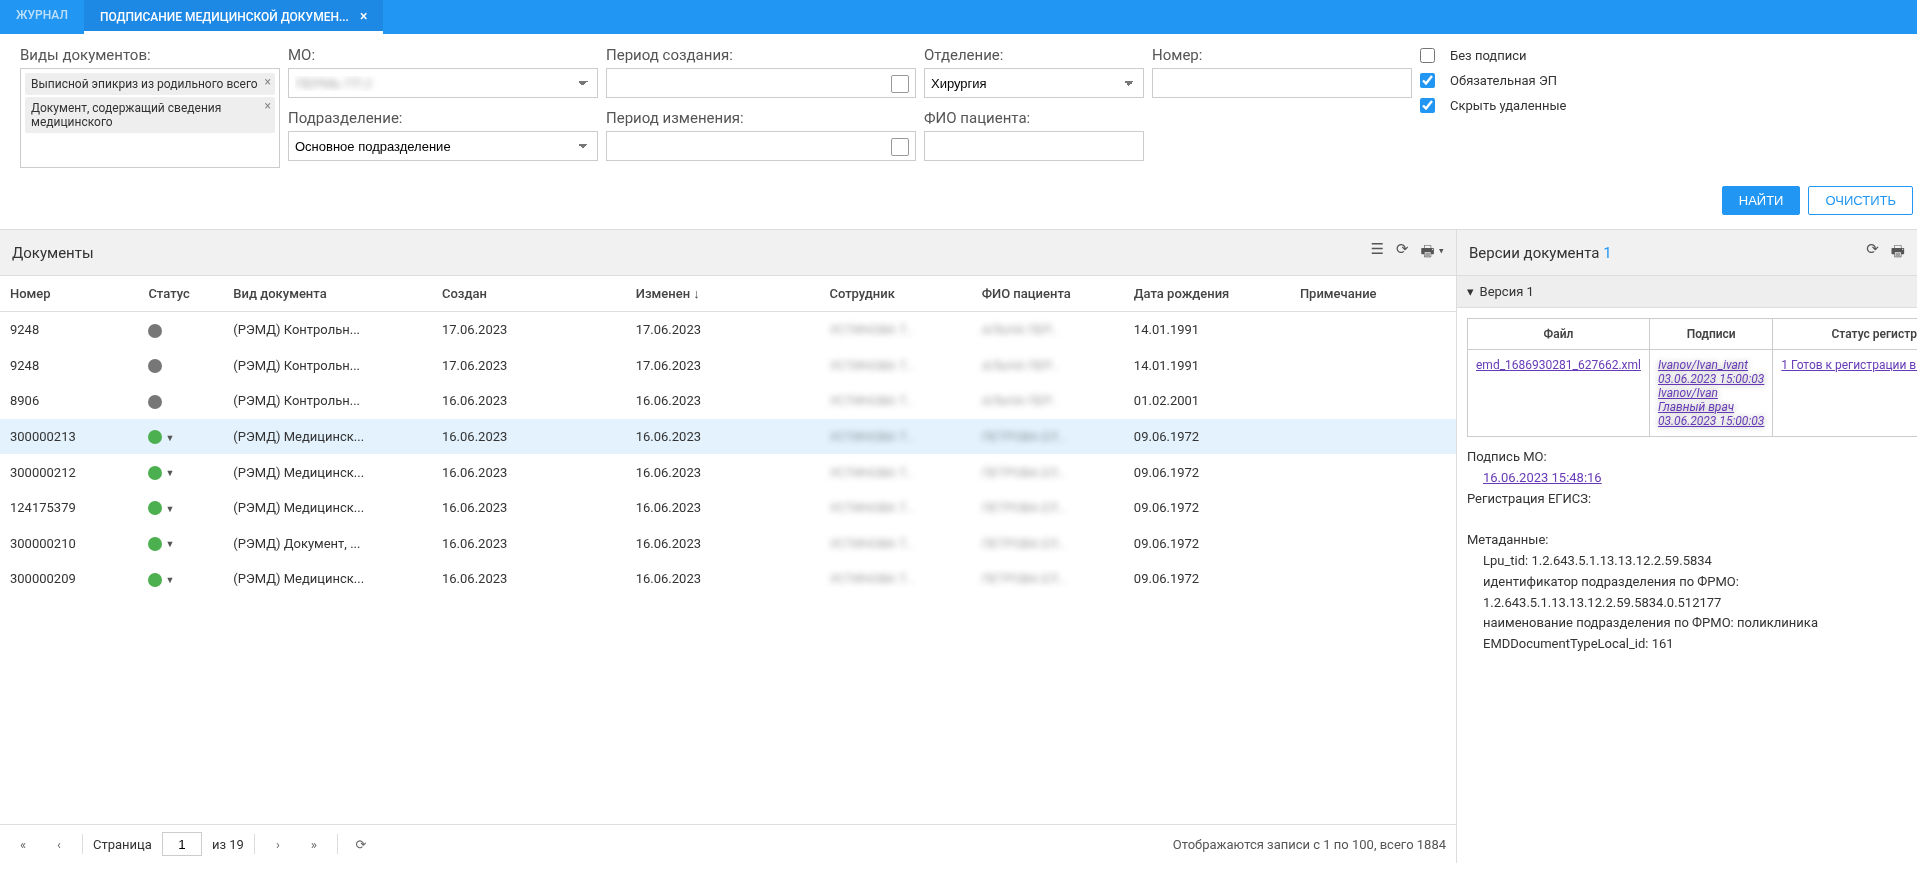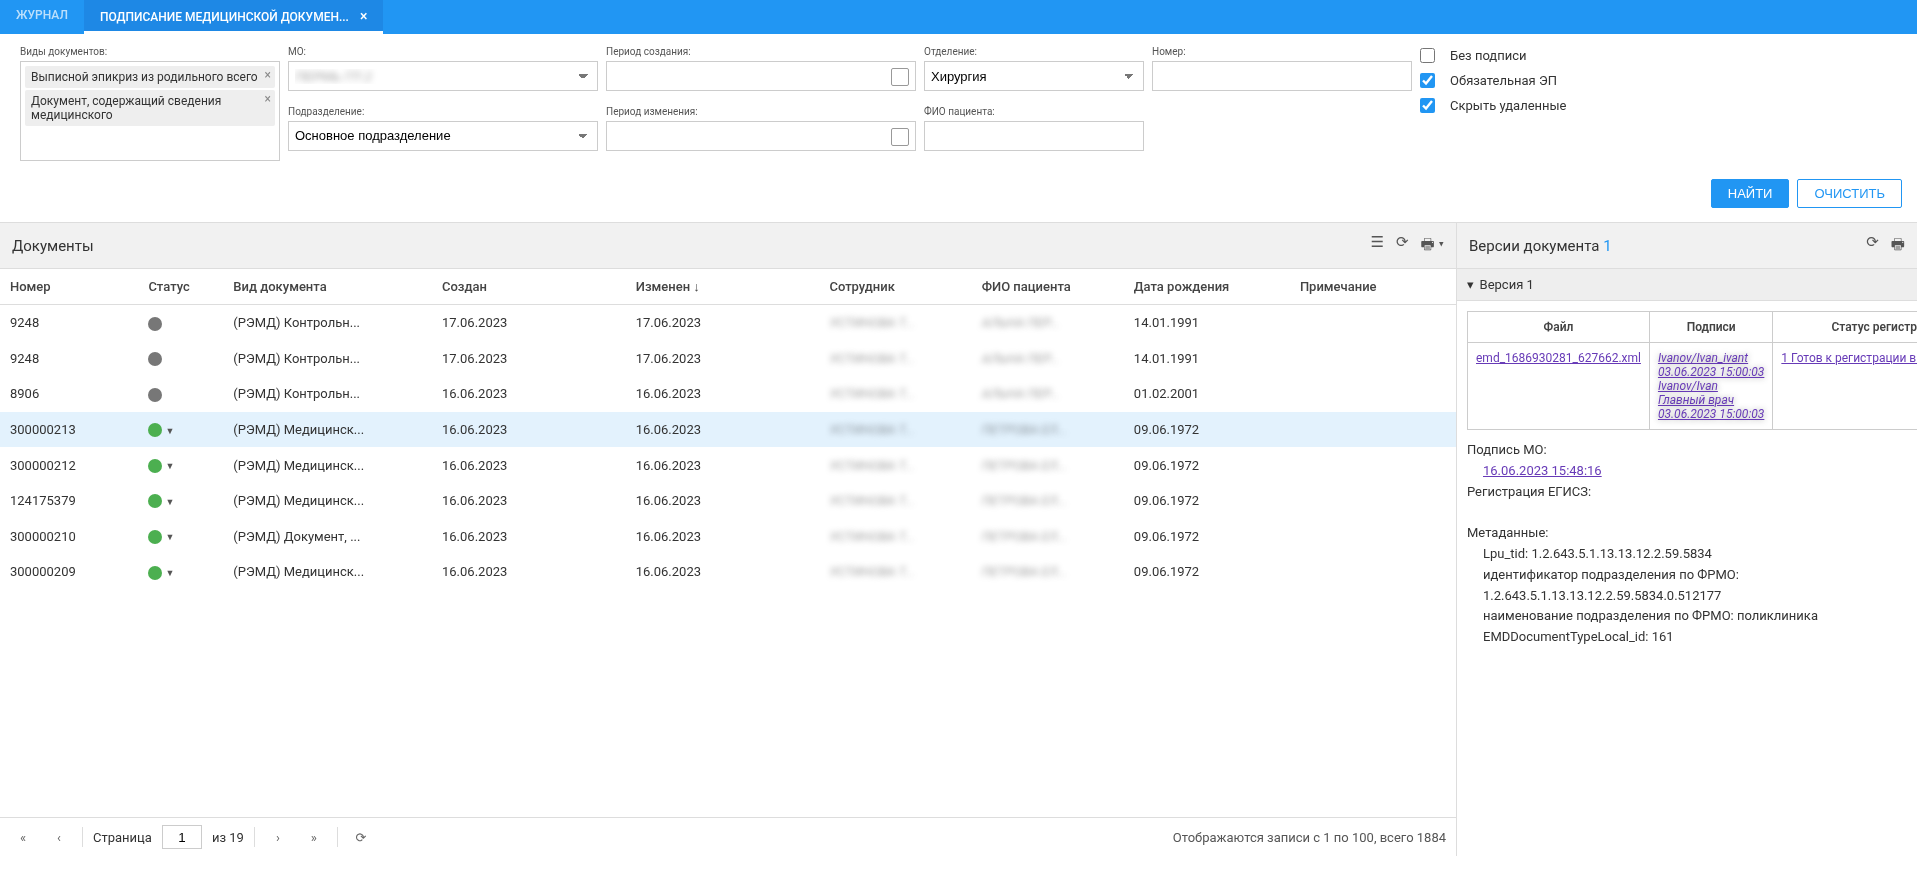--- a/index.html
+++ b/index.html
@@ -4,32 +4,32 @@
 <style>
 * { box-sizing: border-box; margin: 0; padding: 0; }
 body { font-family: -apple-system, BlinkMacSystemFont, "Segoe UI", Roboto, Arial, sans-serif; font-size: 13px; color: #333; background: #fff; overflow: hidden; }
 .tabbar { background: #2196f3; display: flex; height: 34px; }
 .tab { padding: 8px 16px; color: rgba(255,255,255,0.7); font-size: 12px; font-weight: 500; cursor: pointer; position: relative; }
 .tab.active { color: #fff; background: #1e88e5; }
 .tab.active::after { content:''; position:absolute; left:0; right:0; bottom:0; height:3px; background:#fff; }
 .tab .close { margin-left: 8px; cursor: pointer; font-size: 14px; }
 .filters { padding: 12px 20px 8px 20px; display: grid; grid-template-columns: 260px 310px 310px 220px 260px 200px; gap: 4px 8px; }
 .filter-col { display: flex; flex-direction: column; gap: 2px; }
-.filter-label { font-size: 10px; color: #555; margin-bottom: 2px; }
+.filter-label { font-size: 15px; color: #555; margin-bottom: 2px; }
 .filter-input, .filter-select, .filter-date { border: 1px solid #ccc; height: 30px; padding: 4px 6px; font-size: 13px; background: #fff; }
 .filter-select { appearance:none; background-image: linear-gradient(45deg,transparent 50%,#777 50%),linear-gradient(135deg,#777 50%,transparent 50%); background-position: calc(100% - 14px) 12px, calc(100% - 9px) 12px; background-size: 5px 5px; background-repeat: no-repeat; padding-right: 24px;}
 .filter-date { position: relative; }
 .filter-date::after { content:''; position:absolute; right:6px; top:6px; width:16px; height:16px; border:1px solid #999; border-radius:2px; }
 .chips-box { border:1px solid #ccc; height: 100px; overflow-y: auto; padding: 2px; }
 .chip { background: #eee; border-radius: 2px; padding: 4px 6px; margin: 2px; font-size: 12px; position: relative; display: block; }
 .chip .x { position:absolute; right:4px; top:2px; color:#888; cursor:pointer; }
 .checks { display:flex; flex-direction: column; gap: 10px; padding-top: 2px; }
 .chk { display:flex; align-items:flex-start; gap:15px; font-size:13px; }
 .chk input { width:15px; height:15px; accent-color:#2196f3; }
-.actionbar { display:flex; justify-content:flex-end; padding: 10px 15px 14px 20px; gap: 8px; border-bottom:1px solid #ddd; }
+.actionbar { display:flex; justify-content:flex-end; padding: 10px 4px 14px 20px; gap: 8px; border-bottom:1px solid #ddd; }
 .btn { padding: 6px 16px; border:1px solid #2196f3; background:#fff; color:#2196f3; font-size:13px; cursor:pointer; border-radius:2px; }
 .btn.primary { background:#2196f3; color:#fff; }
 .split { display:flex; height: calc(100vh - 260px); }
 .left { flex: 1 1 auto; display:flex; flex-direction:column; border-right:1px solid #ddd; min-width:0; }
 .right { width: 460px; display:flex; flex-direction:column; }
 .panel-hd { background:#f1f1f1; padding: 10px 12px; font-size:15px; display:flex; align-items:center; justify-content:space-between; border-bottom:1px solid #ddd; }
 .panel-hd .tools { display:flex; gap:12px; color:#555; }
 .panel-hd .tools span { cursor:pointer; }
 .grid { flex:1; overflow:auto; }
 table { width:100%; border-collapse: collapse; }

